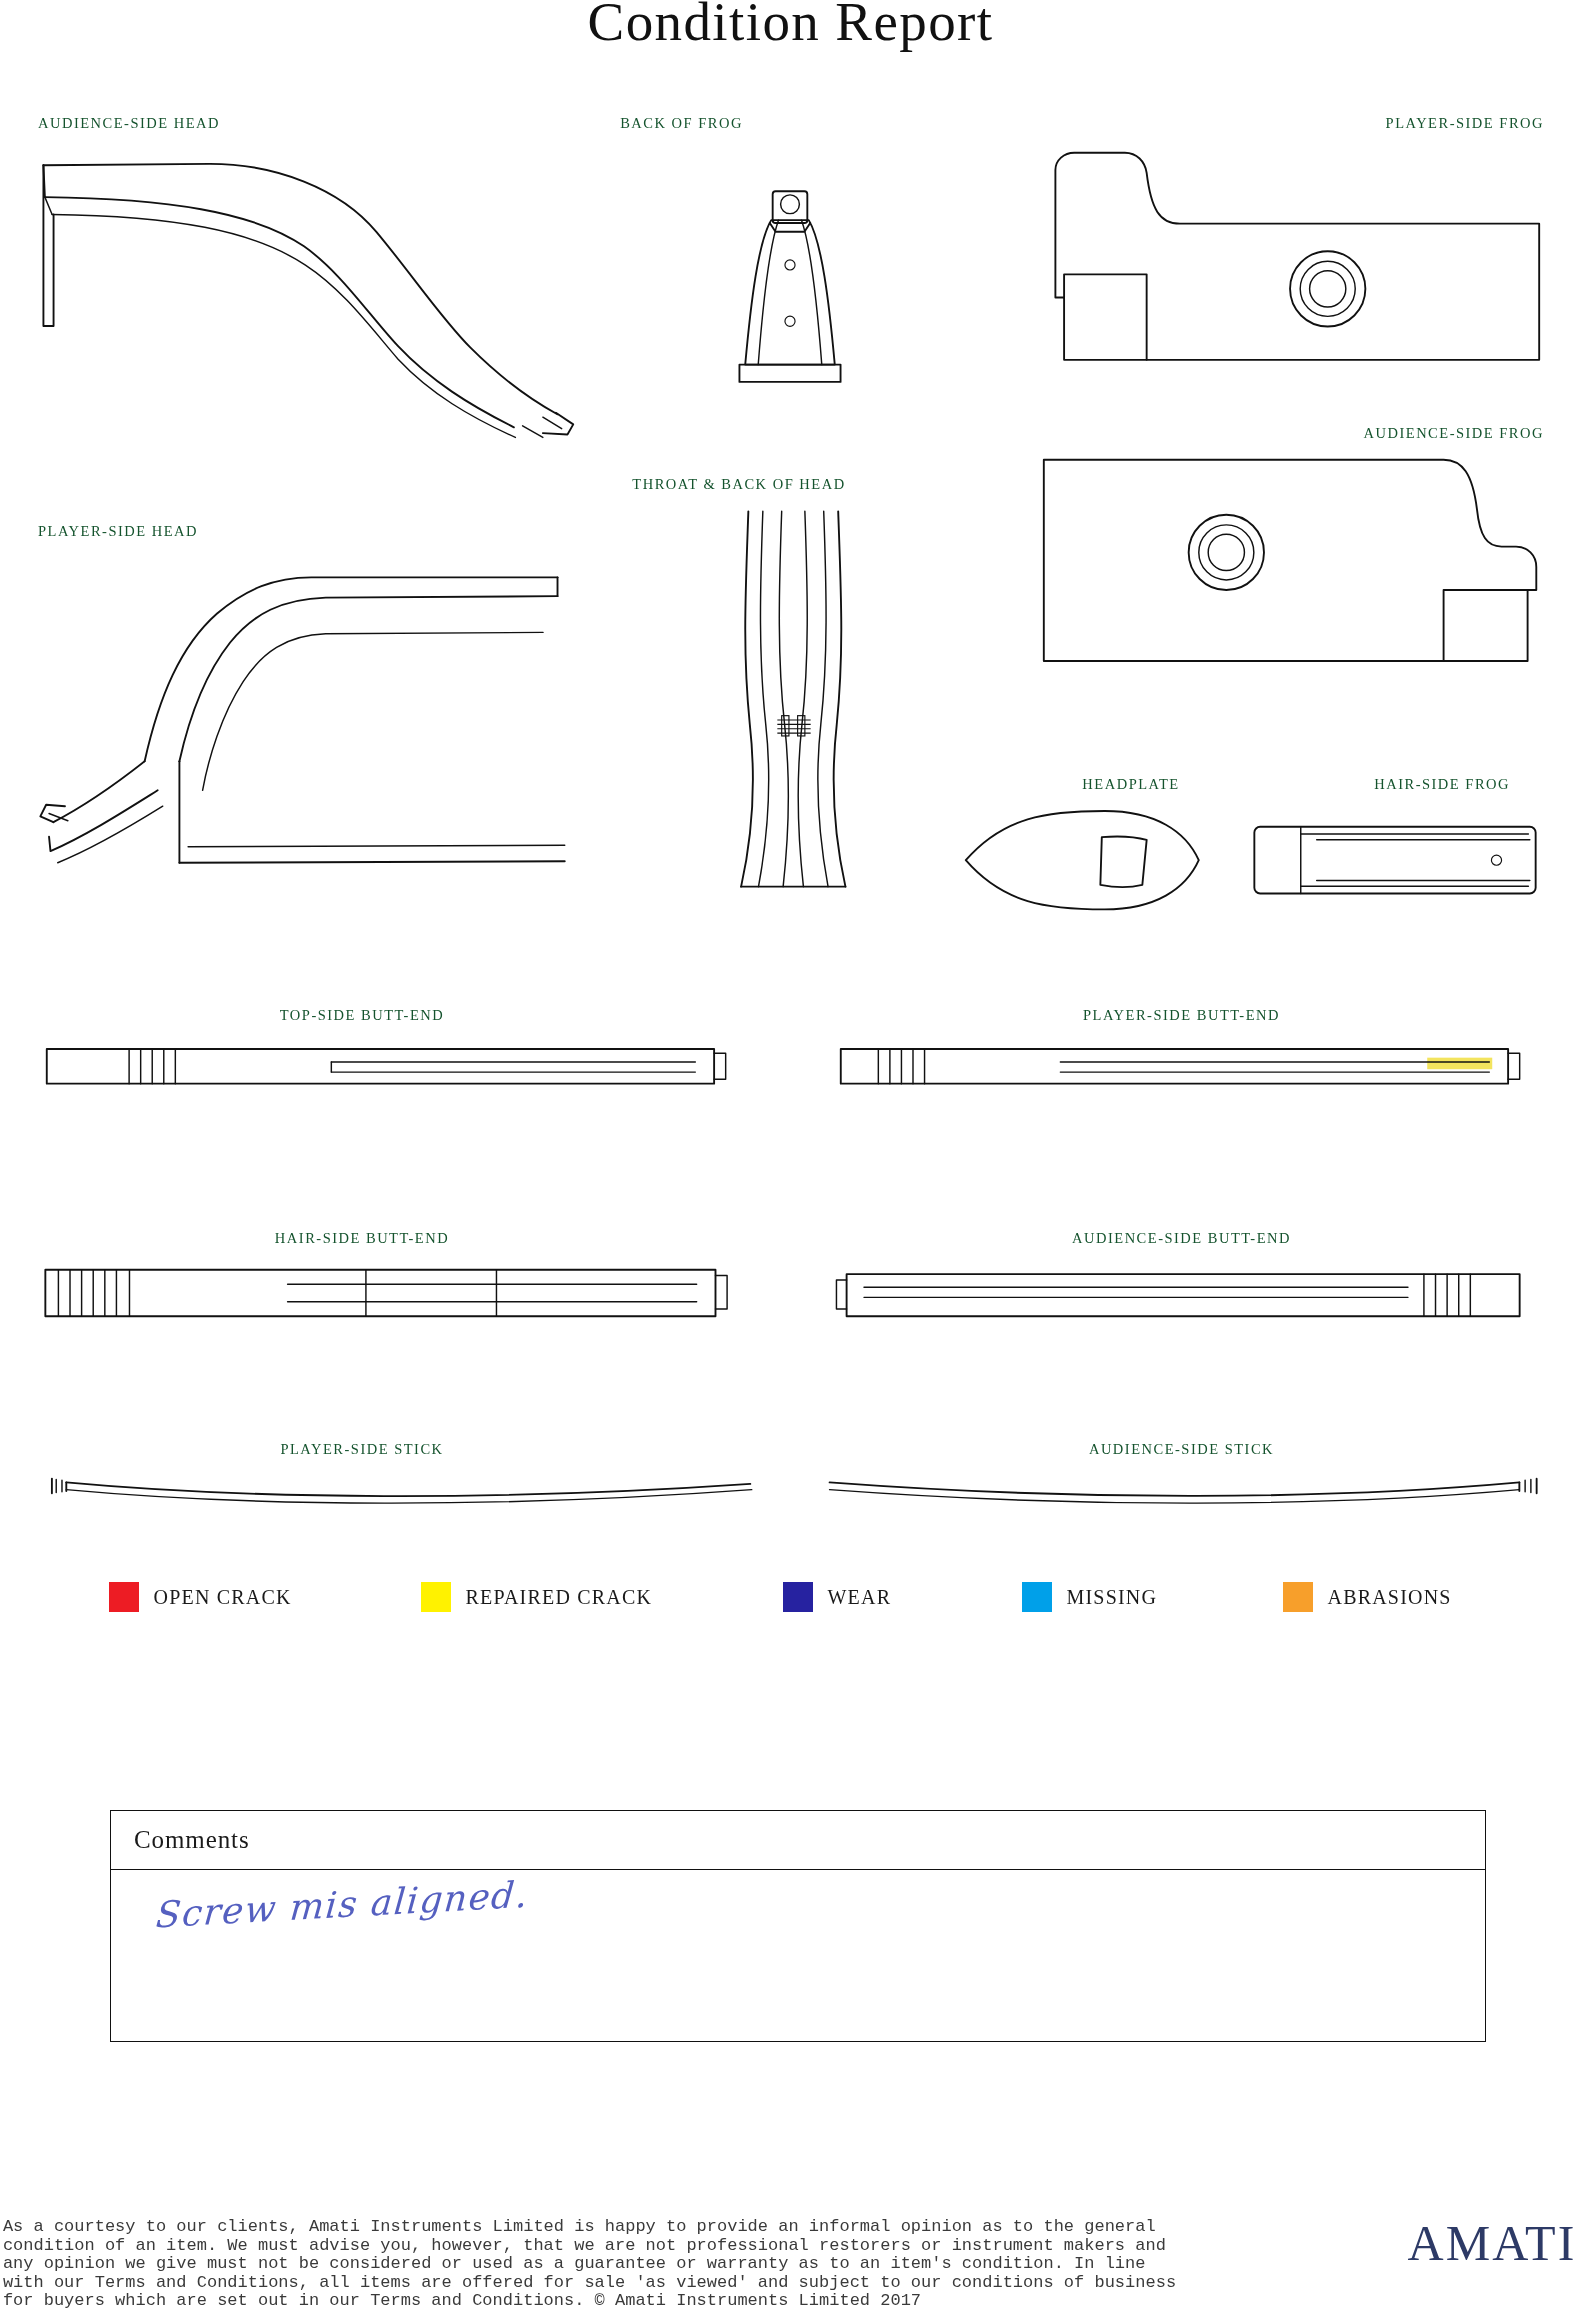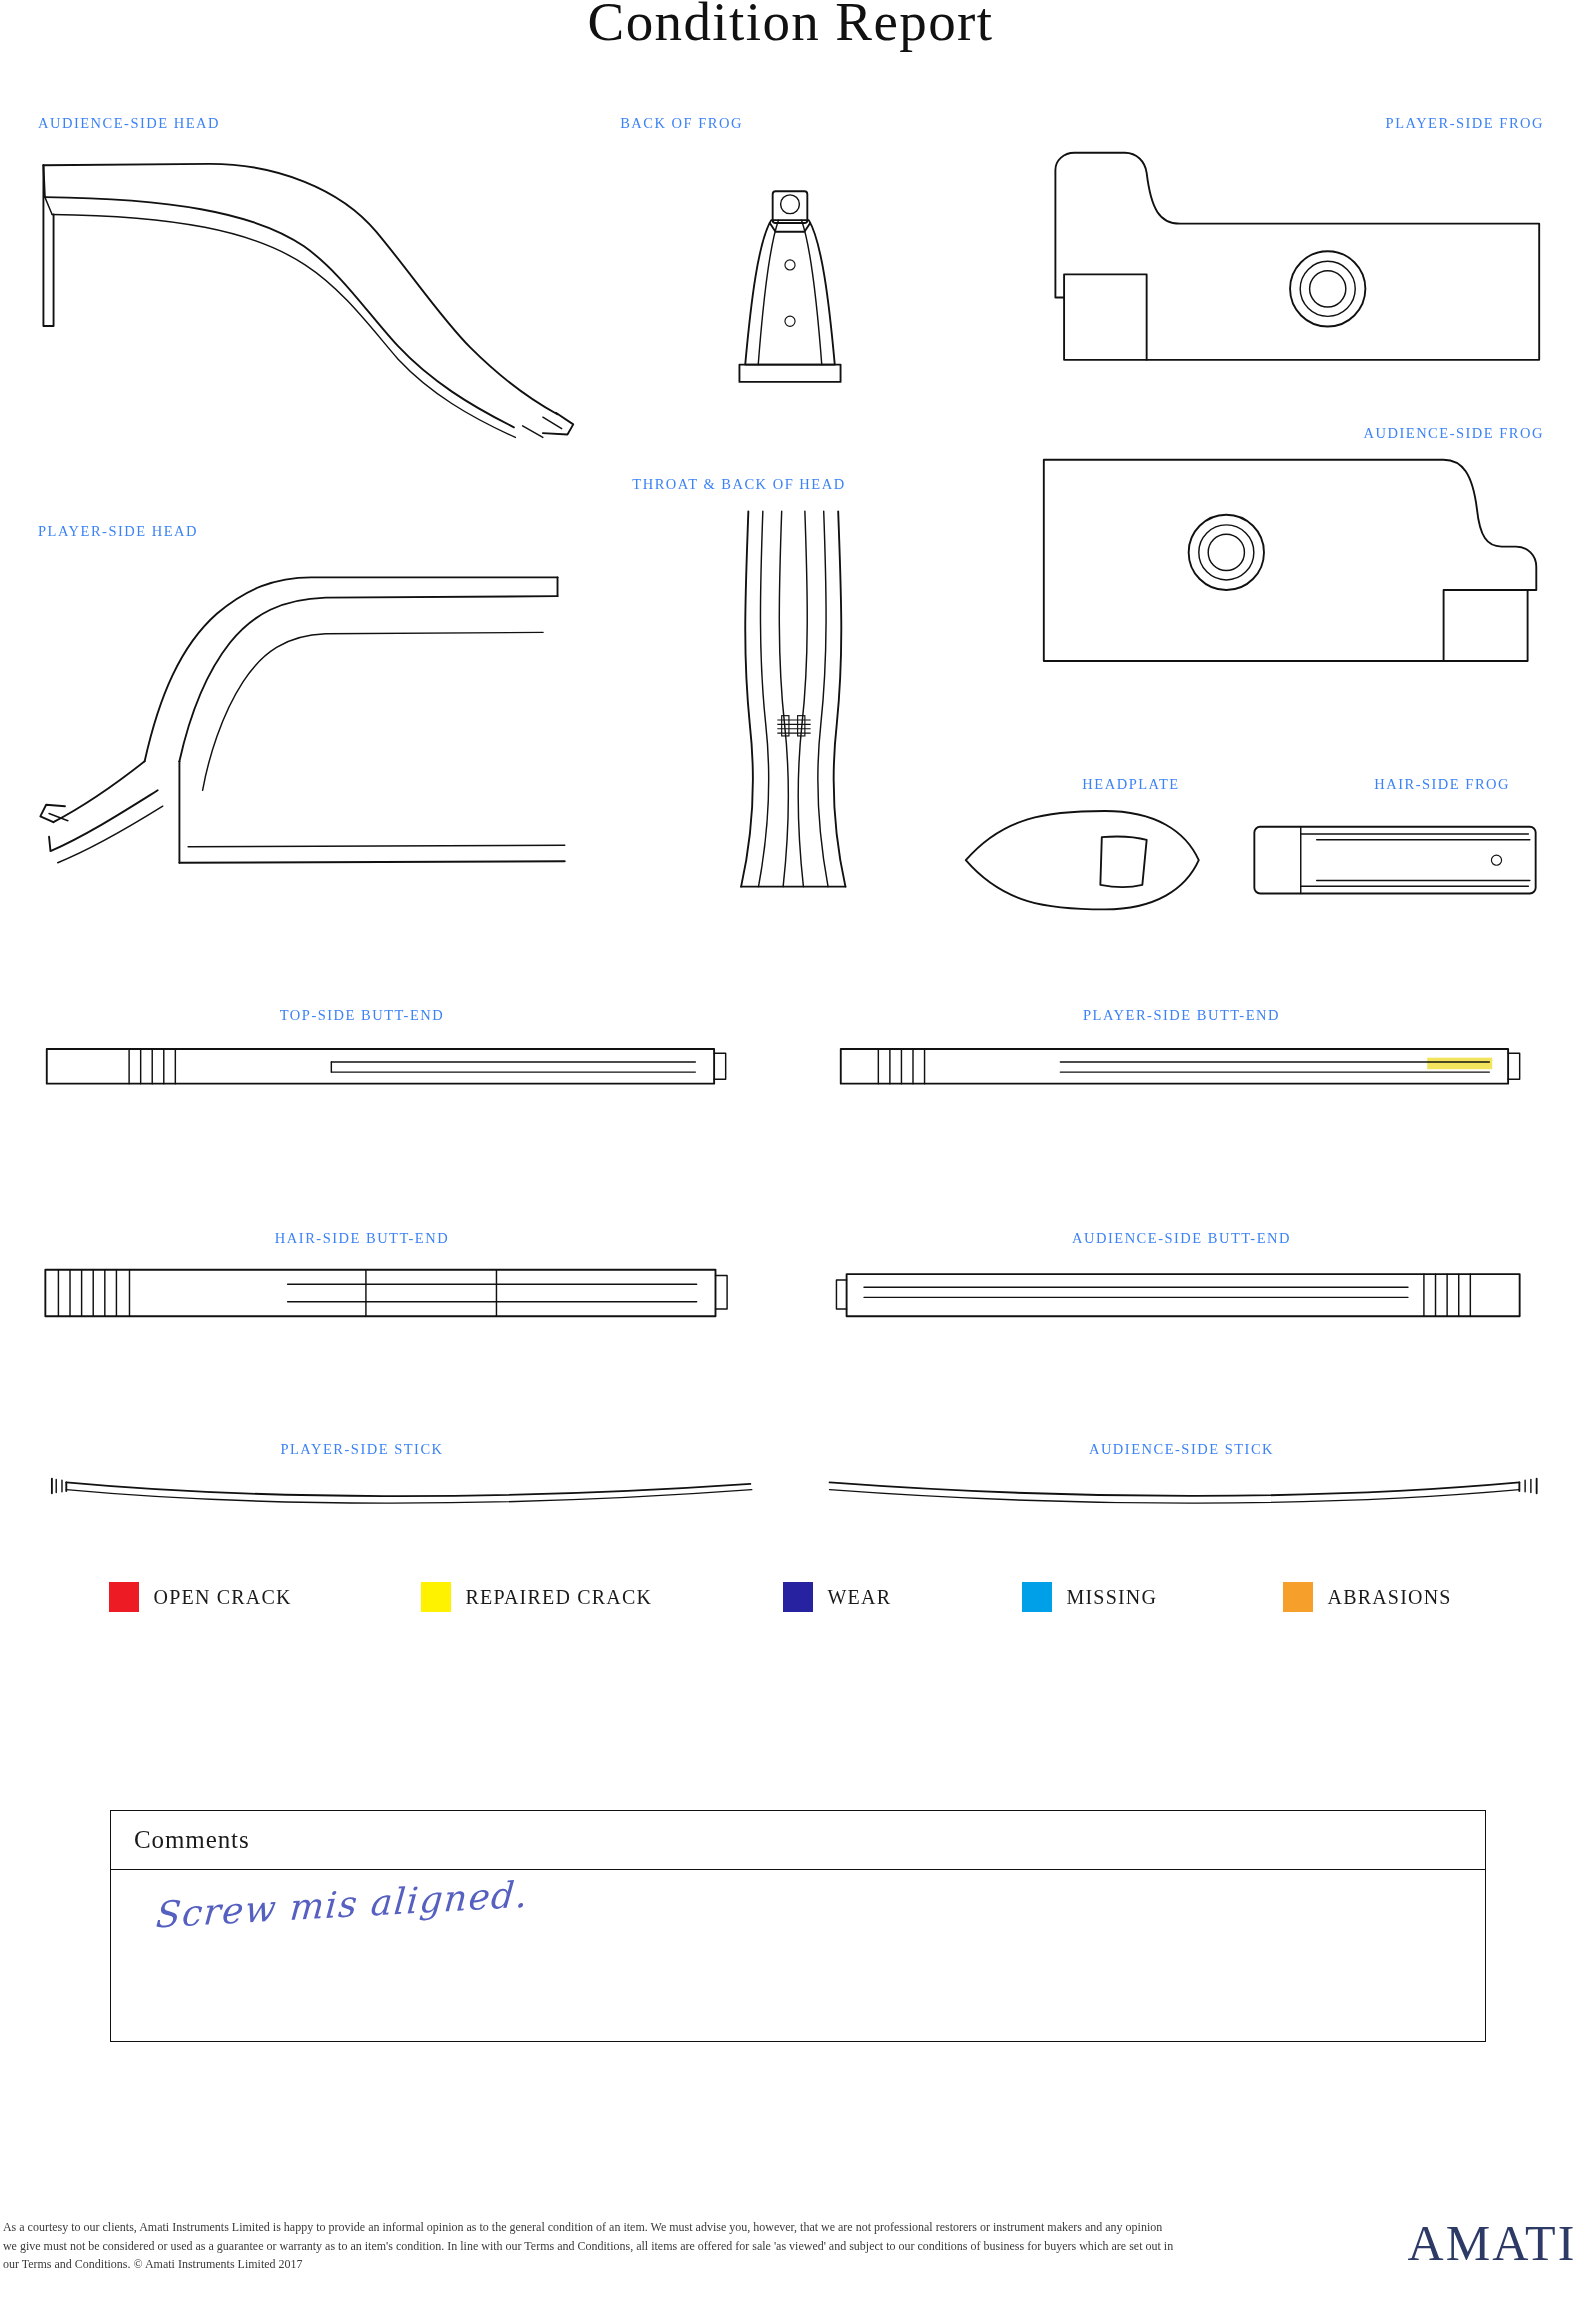--- a/index.html
+++ b/index.html
@@ -29,21 +29,21 @@
     font-weight: 400;
     color: #111;
   }
 
   
   .caption {
     position: absolute;
     font-family: "Liberation Serif", serif;
     font-size: 14.5px;
     letter-spacing: 1.5px;
-    color: #3b82f6;
+    color: #14532d;
     white-space: nowrap;
     text-transform: uppercase;
   }
   .caption.right { text-align: right; }
   .caption.center { text-align: center; }
 
   
   .draw {
     position: absolute;
     overflow: visible;
@@ -104,22 +104,22 @@
     letter-spacing: 1.4px;
     white-space: nowrap;
   }
 
   
   .footer-text {
     position: absolute;
     left: 2.9px;
     top: 2218px;
     width: 1174px;
-    font-family: Liberation Serif, serif;
-    font-size: 12px;
+    font-family: Liberation Mono, monospace;
+    font-size: 17px;
     line-height: 18.5px;
     color: #3a3a3a;
   }
   .brand {
     position: absolute;
     right: 4.3px;
     top: 2218px;
     font-family: "Liberation Serif", serif;
     font-size: 50px;
     letter-spacing: 2.2px;

